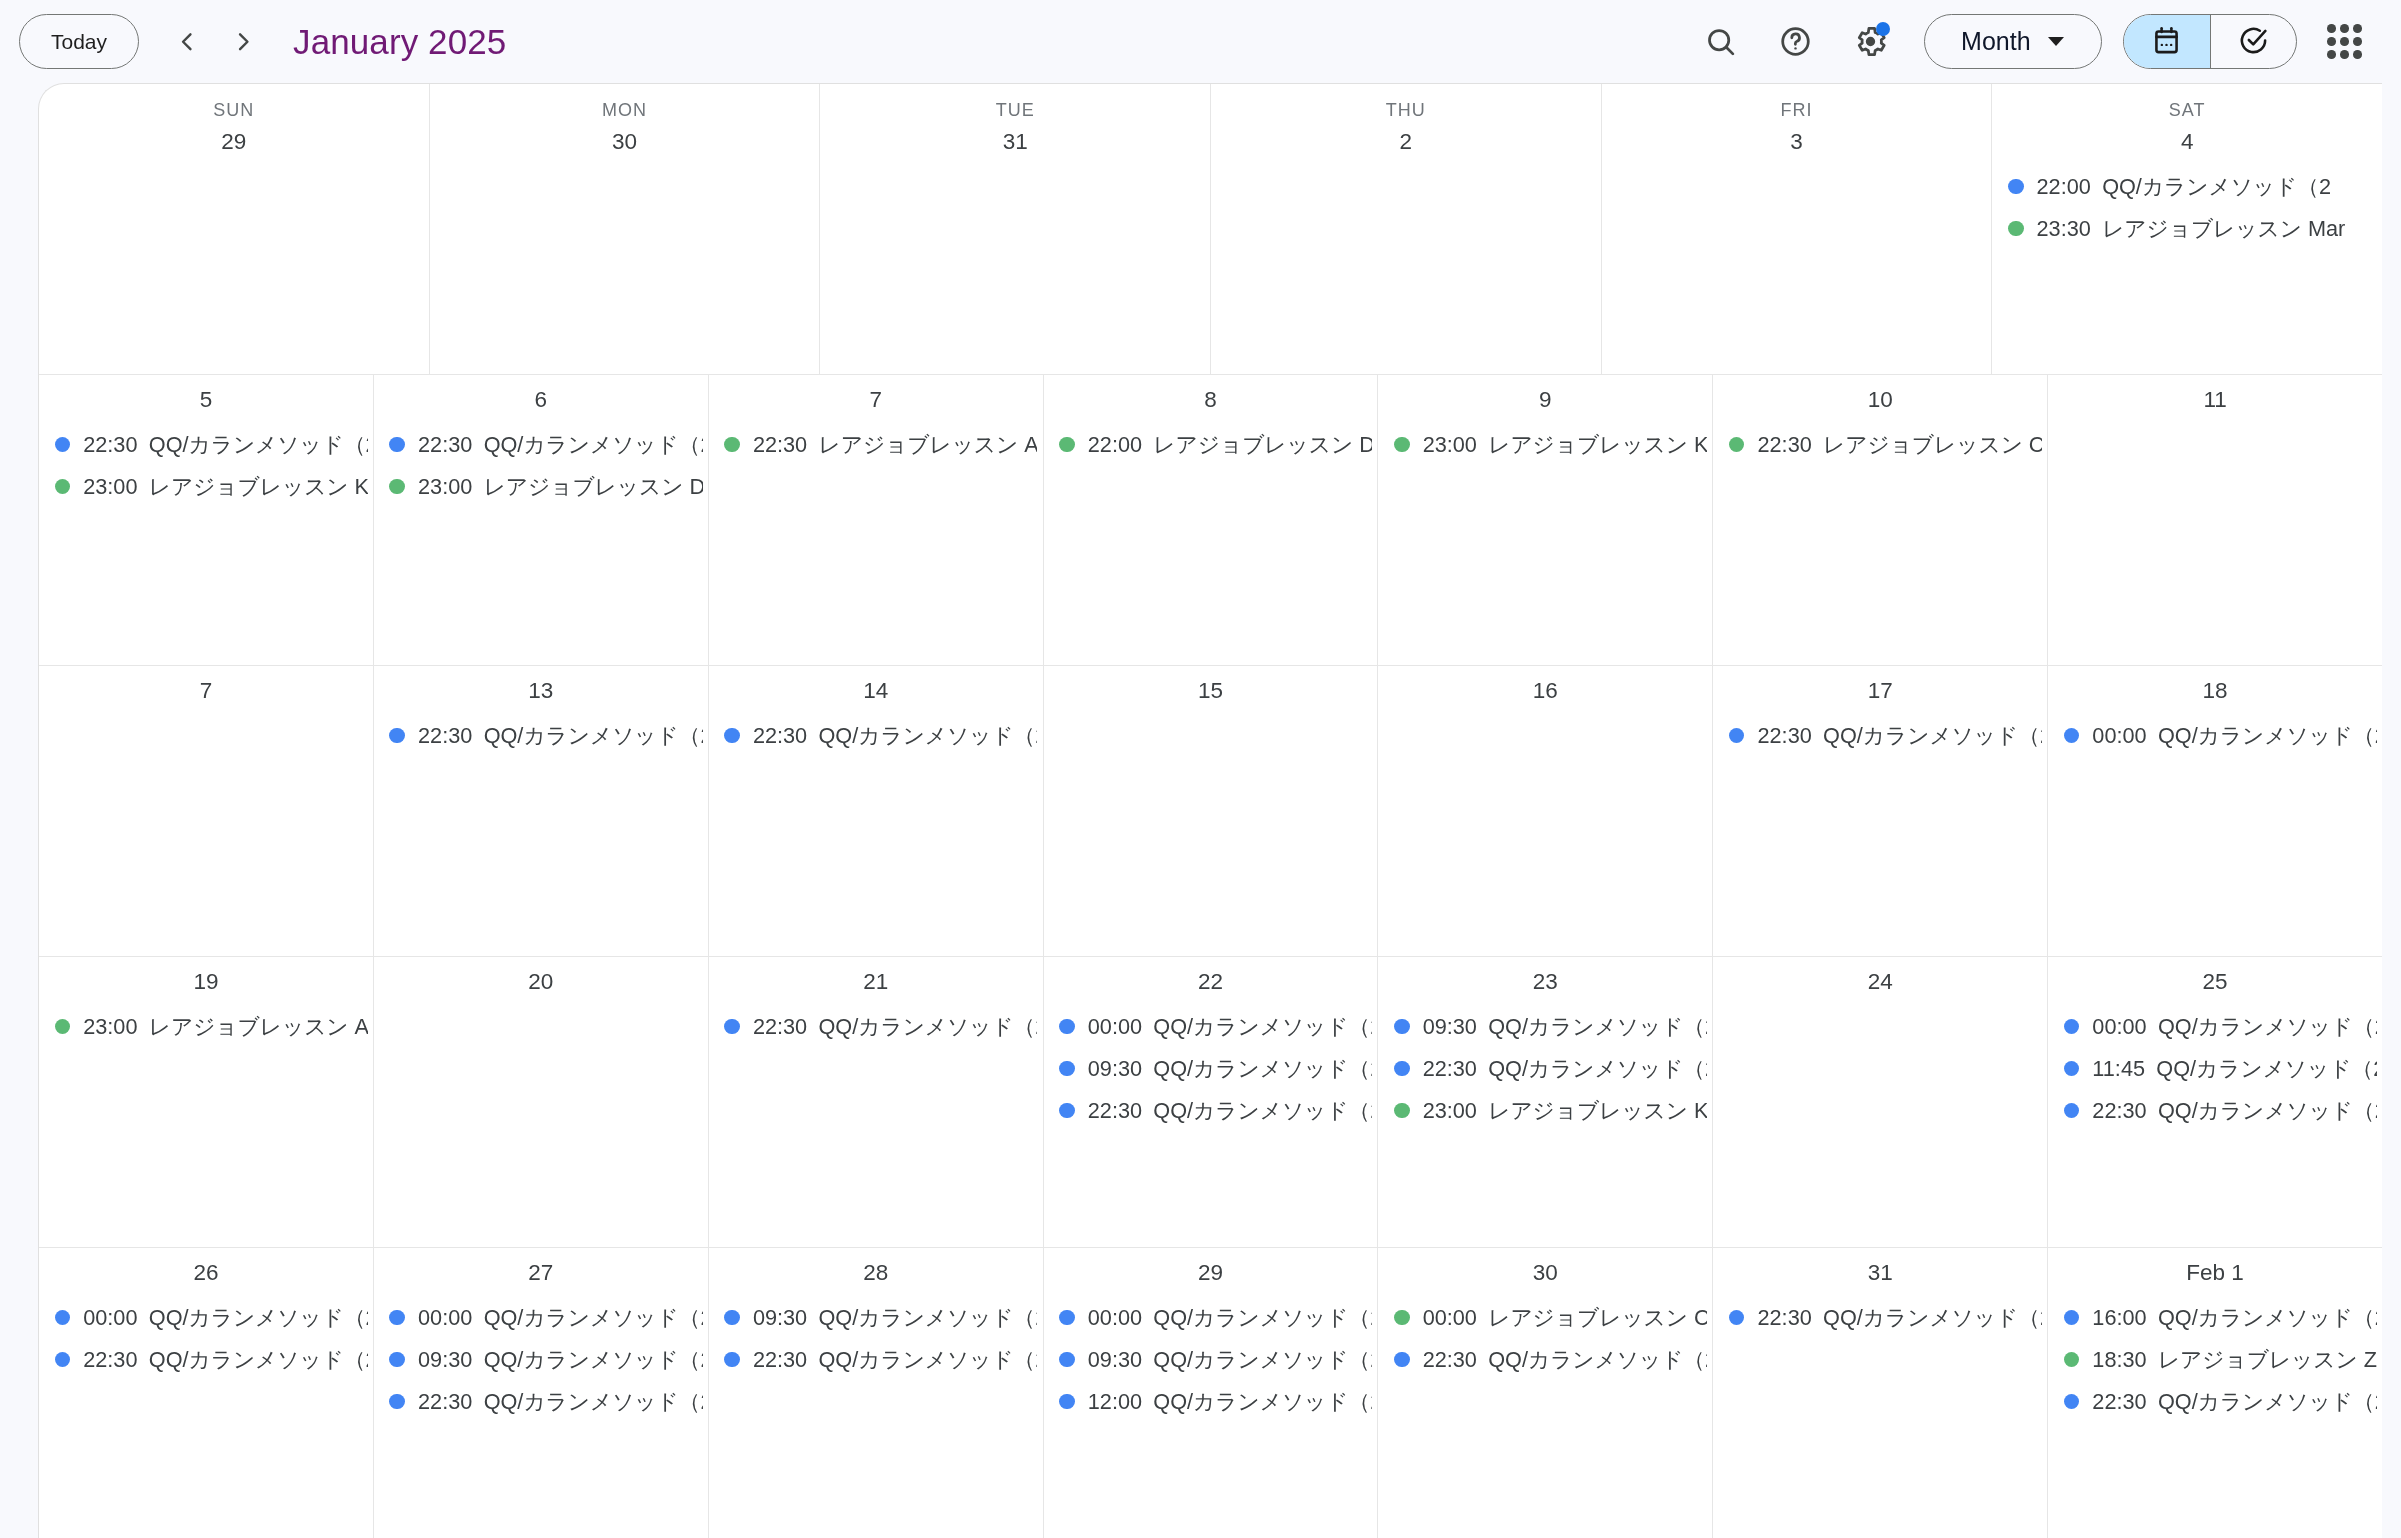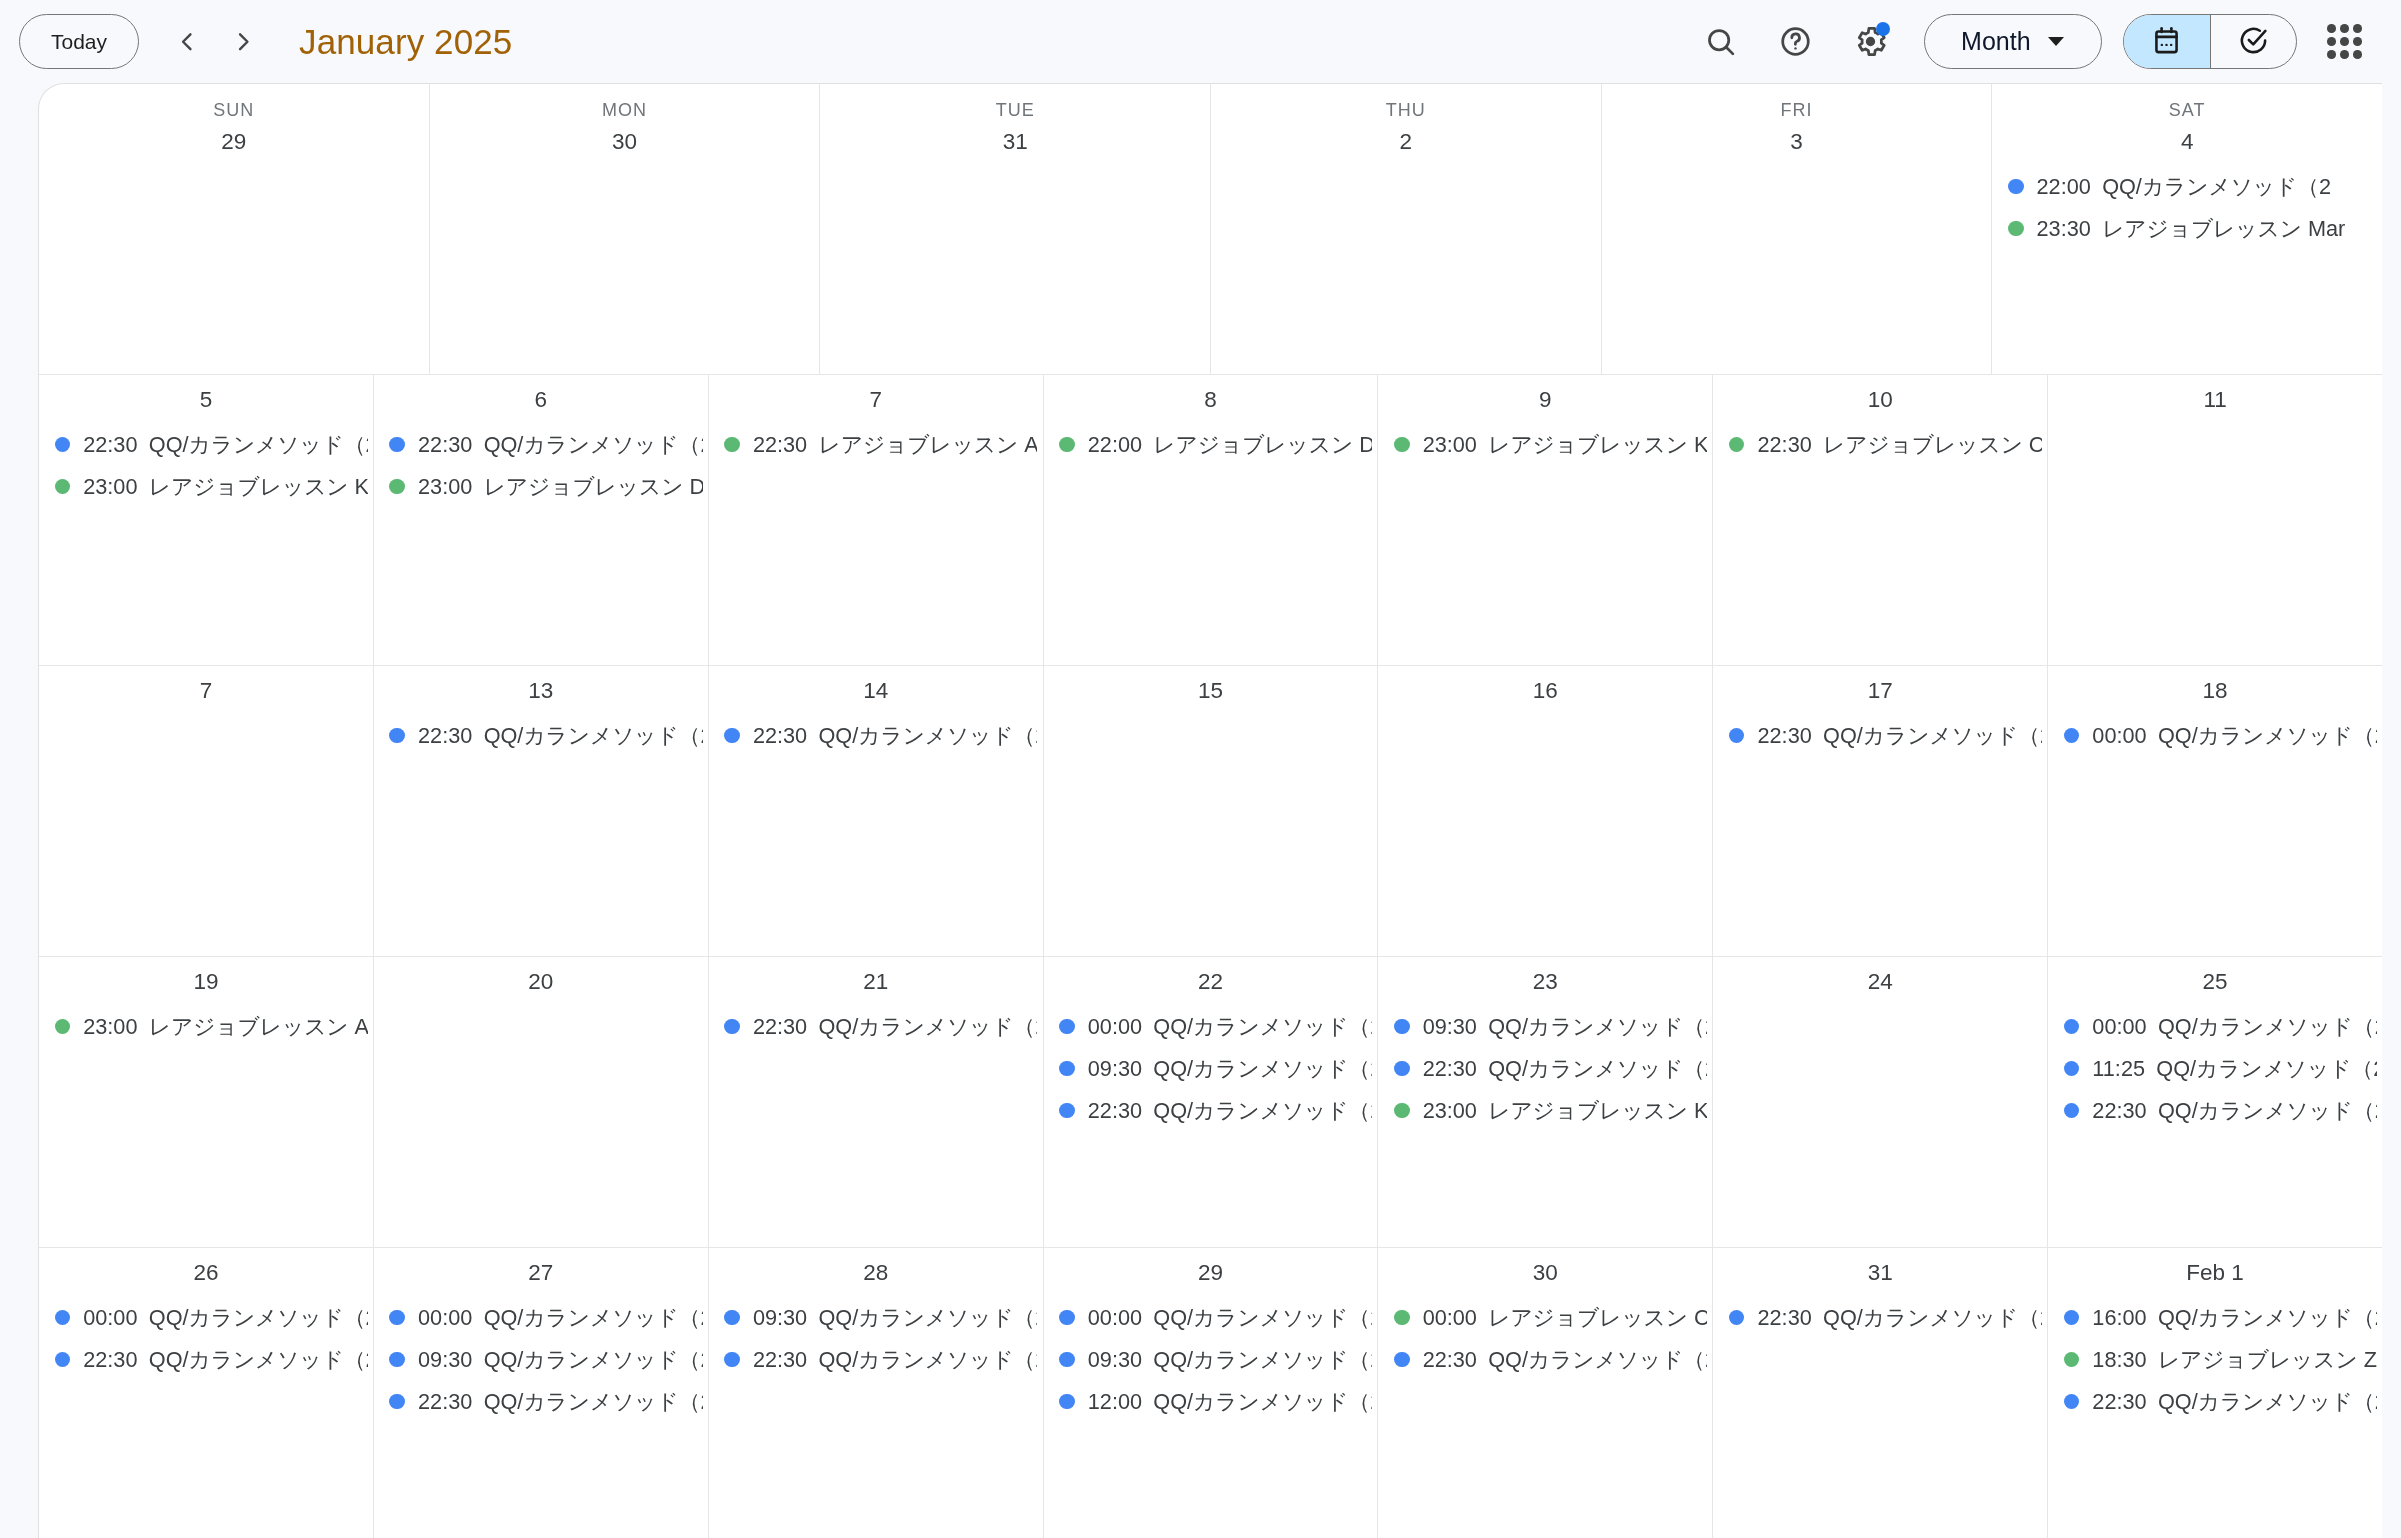--- a/index.html
+++ b/index.html
@@ -46,23 +46,23 @@
     width: 57px; height: 57px;
     border: none; background: transparent;
     border-radius: 50%;
     display: flex; align-items: center; justify-content: center;
     cursor: pointer;
     color: #444746;
   }
   .arrow-btn svg { display: block; }
 
   #month-title {
-    margin-left: 27px;
+    margin-left: 21px;
     font-size: 35px;
-    color: #a16207;
+    color: #701a75;
     letter-spacing: 0.1px;
     white-space: nowrap;
   }
 
   .spacer { flex: 1 1 auto; }
 
   .icon-btn {
     width: 68px; height: 68px;
     border: none; background: transparent;
     border-radius: 50%;
@@ -588,21 +588,21 @@
         <div class="day-cell">
           <div class="daynum">25</div>
           <div class="events">
             <div class="event">
               <span class="dot" style="background: rgb(66, 133, 244);"></span>
               <span class="etime">00:00</span>
               <span class="etitle">QQ/カランメソッド（2</span>
             </div>
             <div class="event">
               <span class="dot" style="background: rgb(66, 133, 244);"></span>
-              <span class="etime">11:25</span>
+              <span class="etime">11:45</span>
               <span class="etitle">QQ/カランメソッド（25</span>
             </div>
             <div class="event">
               <span class="dot" style="background: rgb(66, 133, 244);"></span>
               <span class="etime">22:30</span>
               <span class="etitle">QQ/カランメソッド（25</span>
             </div>
           </div>
         </div>
       </div>

